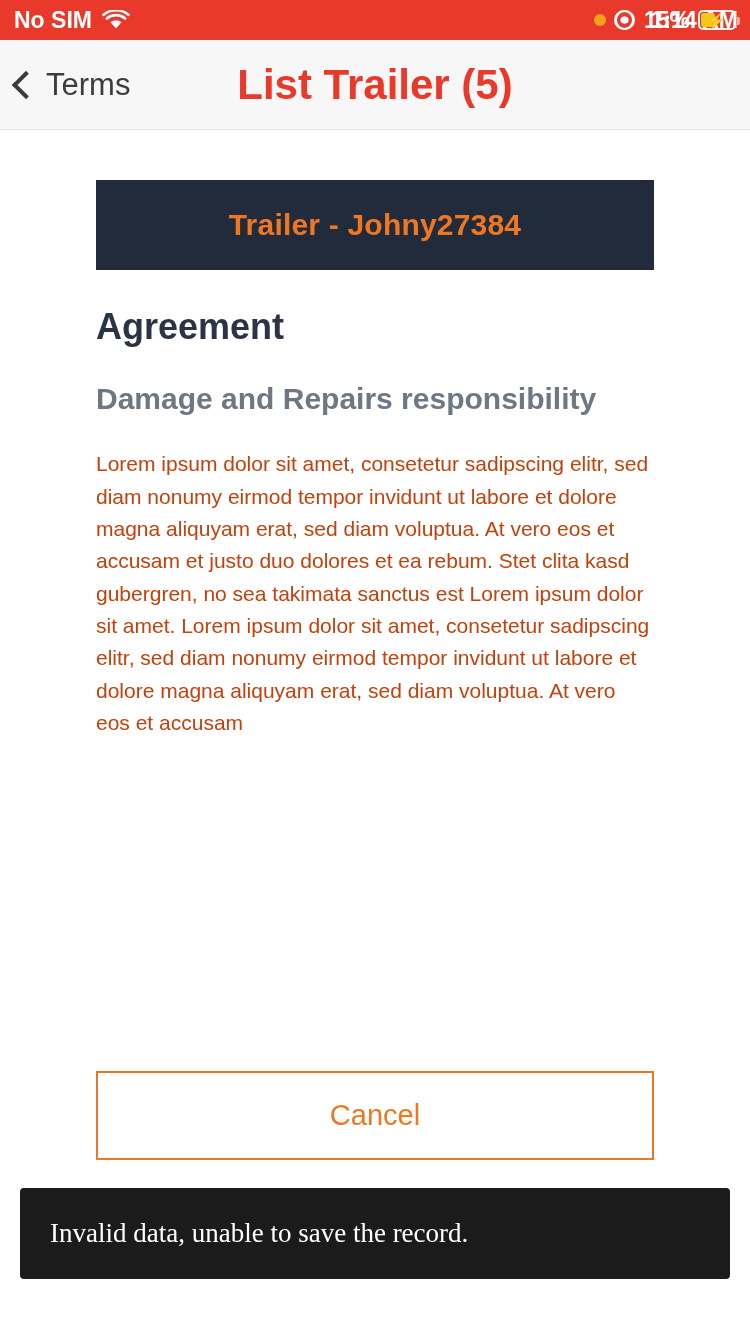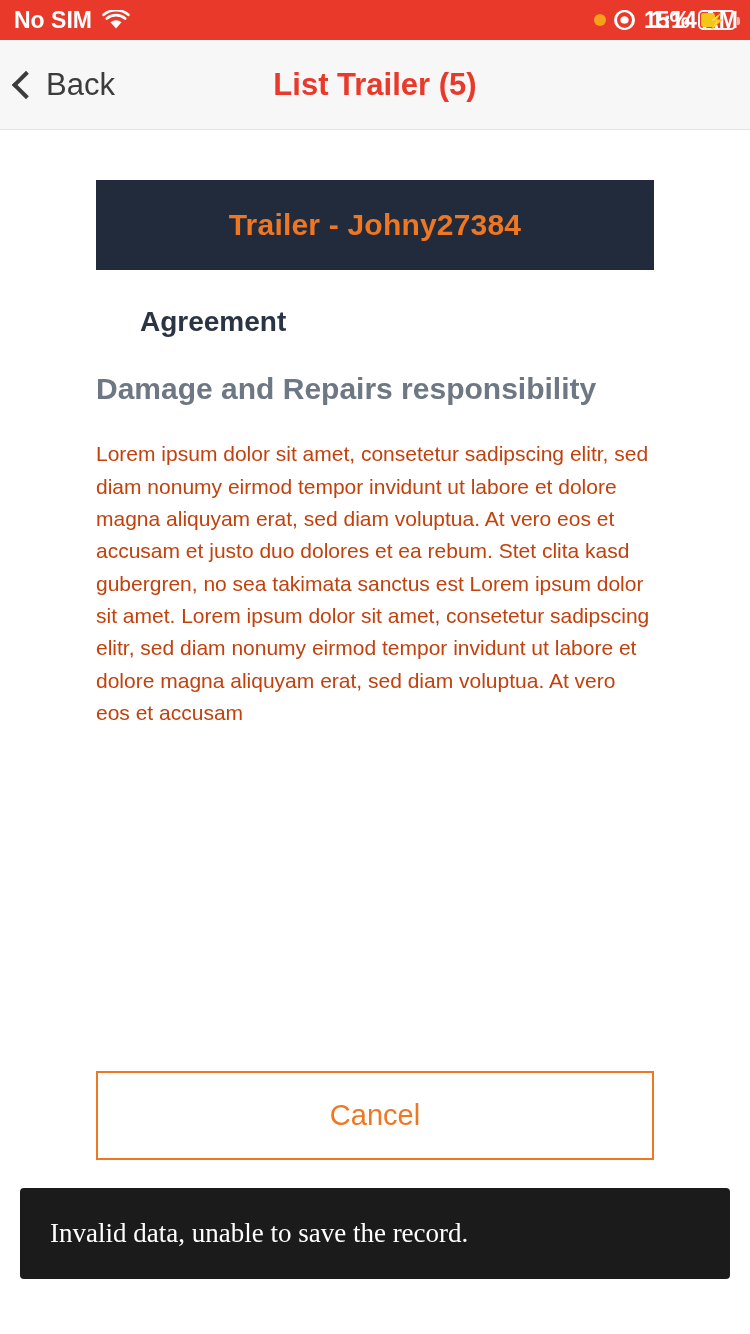--- a/index.html
+++ b/index.html
@@ -108,44 +108,43 @@
     border-left: 4px solid #3c3c3c;
     border-bottom: 4px solid #3c3c3c;
     transform: rotate(45deg);
     margin-right: 2px;
   }
   .nav-title {
     position: absolute;
     left: 0; right: 0;
     text-align: center;
     color: #e8392a;
-    font-size: 31px;
+    font-size: 42px;
     font-weight: bold;
     pointer-events: none;
   }
 
   
   .content {
     padding: 50px 96px 0 96px;
   }
   .trailer-header {
     background: #222b3c;
     color: #f07722;
     font-size: 30px;
     font-weight: bold;
     text-align: center;
     padding: 28px 10px;
     letter-spacing: 0.2px;
   }
   .agreement-title {
     margin-top: 36px;
     color: #2b3444;
-    font-size: 28px;
-    font-weight: bold;
-    margin-left: 44px;
+    font-size: 36px;
+    font-weight: bold;
   }
   .section-subtitle {
     margin-top: 32px;
     color: #6e7885;
     font-size: 30px;
     font-weight: bold;
     line-height: 1.28;
   }
   .body-text {
     margin-top: 30px;
@@ -233,21 +232,21 @@
       <span class="battery">
         <span class="fill"></span>
         <span class="bolt">⚡</span>
       </span>
     </div>
   </div>
 
   <div class="navbar">
     <div class="back-btn">
       <span class="back-chevron"></span>
-      <span>Back</span>
+      <span>Terms</span>
     </div>
     <div class="nav-title">List Trailer (5)</div>
   </div>
 
   <div class="content">
     <div class="trailer-header">Trailer - Johny27384</div>
     <div class="agreement-title">Agreement</div>
     <div class="section-subtitle">Damage and Repairs responsibility</div>
     <div class="body-text">Lorem ipsum dolor sit amet, consetetur sadipscing elitr, sed diam nonumy eirmod tempor invidunt ut labore et dolore magna aliquyam erat, sed diam voluptua. At vero eos et accusam et justo duo dolores et ea rebum. Stet clita kasd gubergren, no sea takimata sanctus est Lorem ipsum dolor sit amet. Lorem ipsum dolor sit amet, consetetur sadipscing elitr, sed diam nonumy eirmod tempor invidunt ut labore et dolore magna aliquyam erat, sed diam voluptua. At vero eos et accusam</div>
   </div>

